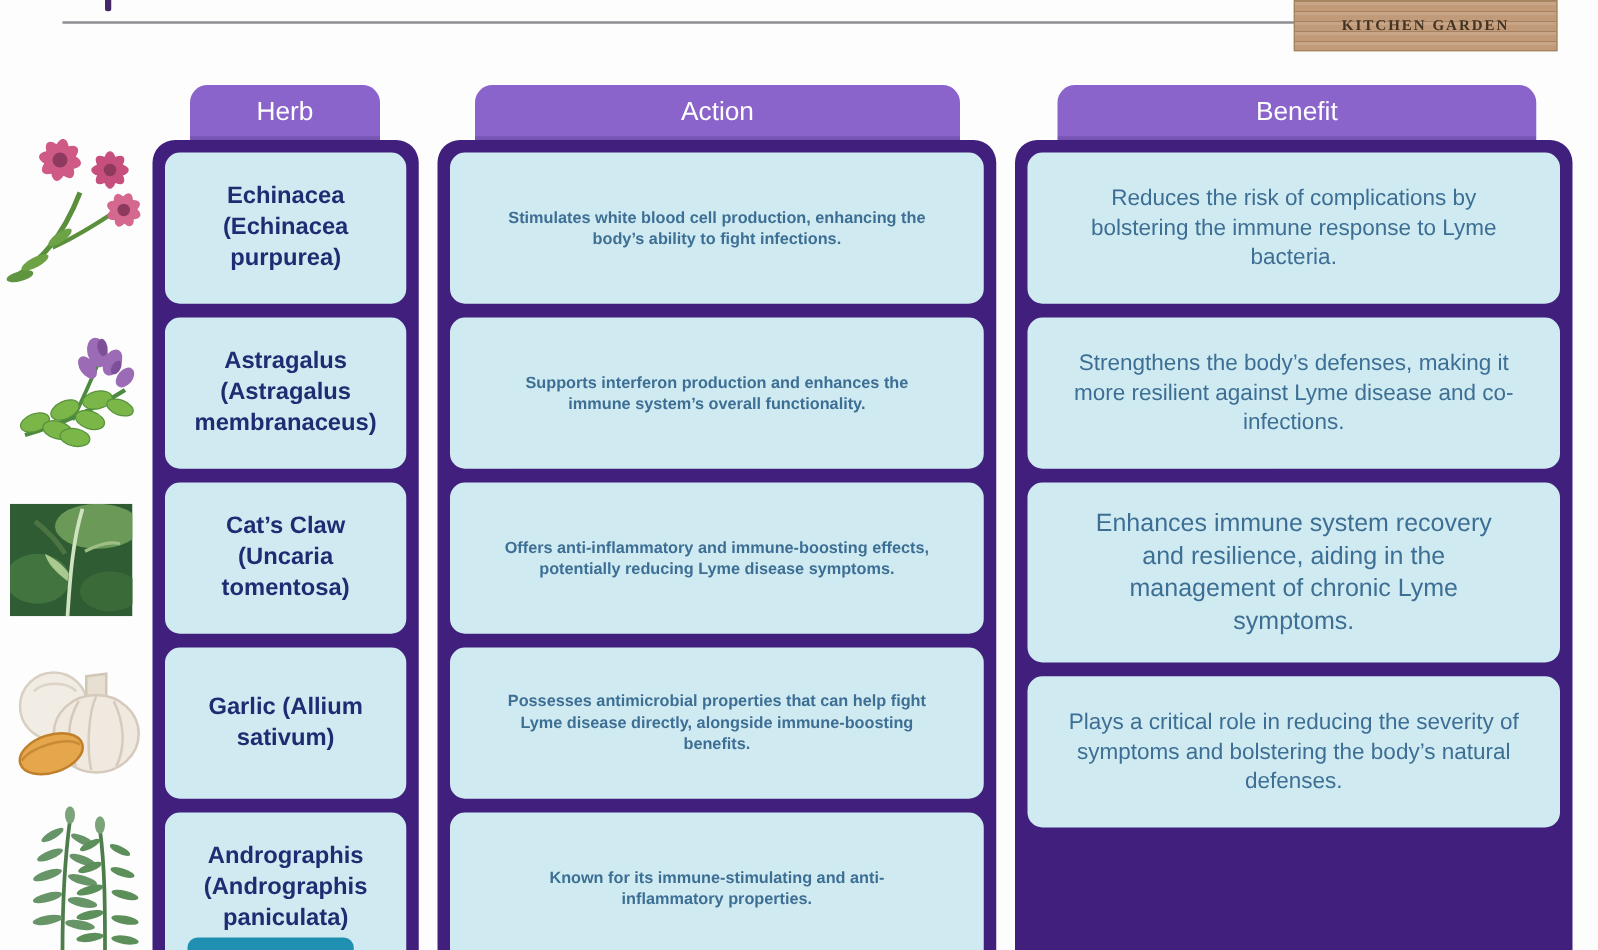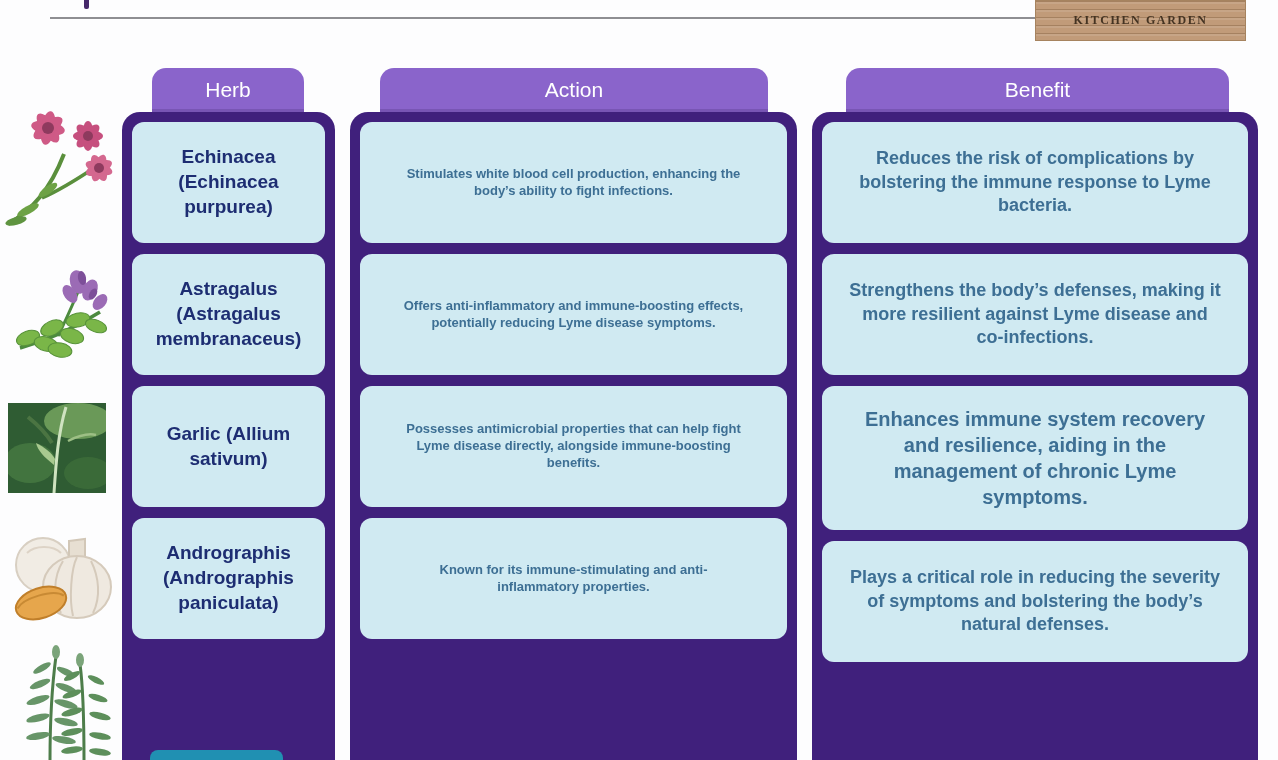--- a/index.html
+++ b/index.html
@@ -46,21 +46,21 @@
   #col-action{left:350px;width:447px;}
   #col-benefit{left:812px;width:446px;}
   .cell{
     flex:0 0 121px;background:var(--cell_blue,#d0eaf2);border-radius:12px;
     display:flex;align-items:center;justify-content:center;
     padding:20px 14px;box-sizing:border-box;text-align:center;
   }
   .cell-text{line-height:1.3;}
   .col-herb .cell-text{color:var(--herb_text,#1d2d72);font-weight:bold;font-size:19px;max-width:166px;}
   .col-action .cell-text{color:var(--body_text,#3d6f94);font-weight:bold;font-size:13px;max-width:345px;}
-  .col-benefit .cell-text{color:var(--body_text,#3d6f94);font-weight:bold;font-size:18px;max-width:375px;}
+  .col-benefit .cell-text{color:var(--body_text,#3d6f94);font-weight:normal;font-size:18px;max-width:375px;}
   .col-benefit .cell-text.small{font-size:20px;max-width:350px;}
   .teal-partial{
     position:absolute;left:150px;top:750px;width:133px;height:10px;
     background:var(--teal_accent,#2090b2);border-radius:8px 8px 0 0;
   }
   
   .illus{position:absolute;}
   #illus-echinacea{left:2px;top:106px;}
   #illus-astragalus{left:8px;top:256px;}
   #illus-catsclaw{left:8px;top:403px;}
@@ -214,31 +214,37 @@
   </div>
 
   <div class="colbody col-herb" id="col-herb">
       <div class="cell">
         <div class="cell-text">Echinacea (Echinacea purpurea)</div>
       </div>
       <div class="cell">
         <div class="cell-text">Astragalus (Astragalus membranaceus)</div>
       </div>
       <div class="cell">
+        <div class="cell-text">Cat’s Claw (Uncaria tomentosa)</div>
+      </div>
+      <div class="cell">
         <div class="cell-text">Garlic (Allium sativum)</div>
       </div>
       <div class="cell">
         <div class="cell-text">Andrographis (Andrographis paniculata)</div>
       </div>
     </div>
   <div class="colbody col-action" id="col-action">
       <div class="cell">
         <div class="cell-text">Stimulates white blood cell production, enhancing the body’s ability to fight infections.</div>
       </div>
       <div class="cell">
+        <div class="cell-text">Supports interferon production and enhances the immune system’s overall functionality.</div>
+      </div>
+      <div class="cell">
         <div class="cell-text">Offers anti-inflammatory and immune-boosting effects, potentially reducing Lyme disease symptoms.</div>
       </div>
       <div class="cell">
         <div class="cell-text">Possesses antimicrobial properties that can help fight Lyme disease directly, alongside immune-boosting benefits.</div>
       </div>
       <div class="cell">
         <div class="cell-text">Known for its immune-stimulating and anti-inflammatory properties.</div>
       </div>
     </div>
   <div class="colbody col-benefit" id="col-benefit">

